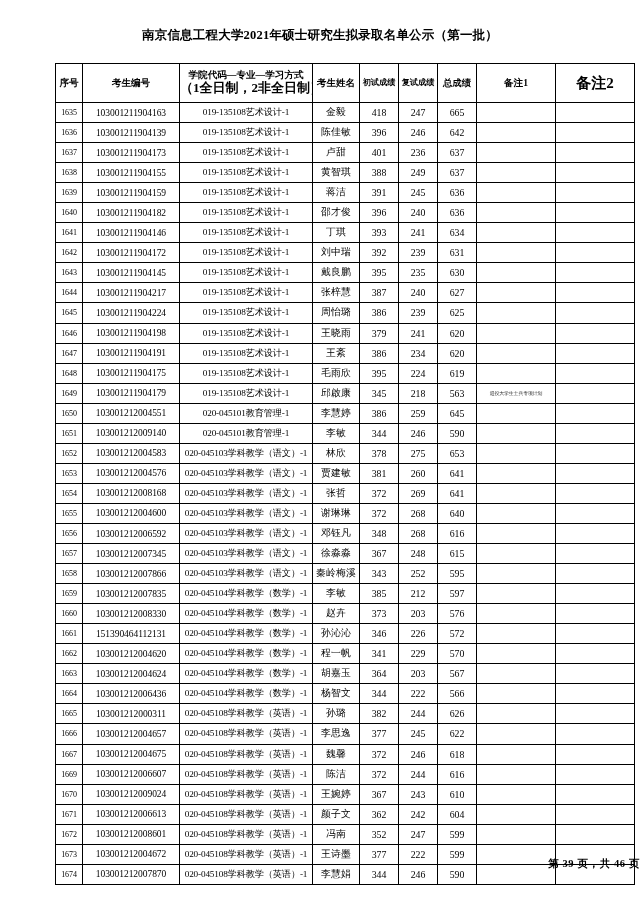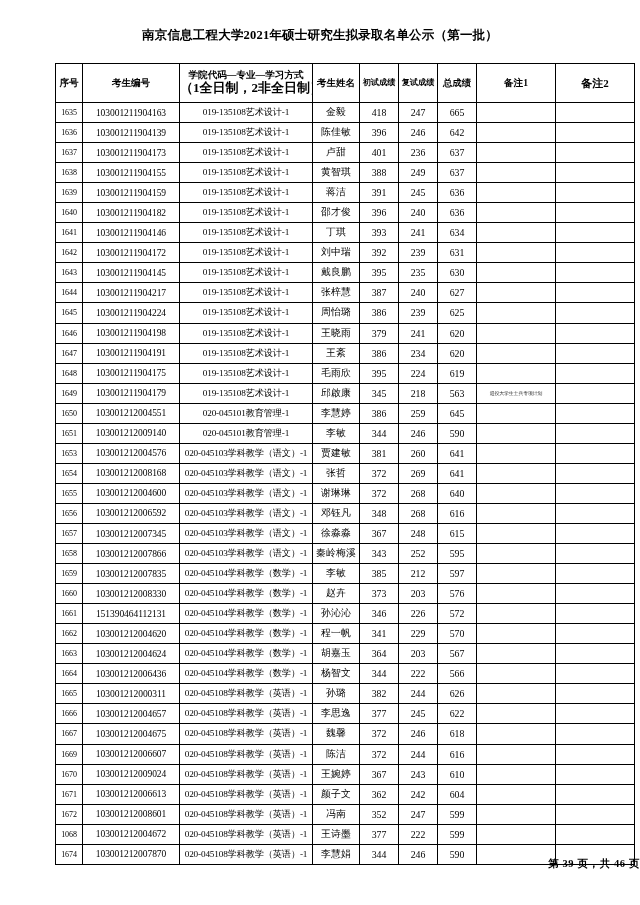--- a/index.html
+++ b/index.html
@@ -59,21 +59,21 @@
     font-size: 9.6px;
   }
   th.h-seq      { width: 26px;  font-size: 9.6px; }
   th.h-examno   { width: 96px;  font-size: 9.6px; }
   th.h-major    { width: 132px; font-size: 9.6px; }
   th.h-name     { width: 46px;  font-size: 9.6px; margin-left: 40px; }
   th.h-first    { width: 38px;  font-size: 8.2px; }
   th.h-second   { width: 38px;  font-size: 8.2px; }
   th.h-total    { width: 38px;  font-size: 9.3px; }
   th.h-note1    { width: 78px;  font-size: 9.6px; }
-  th.h-note2    { width: 78px;  font-size: 11px; }
+  th.h-note2    { width: 78px;  font-size: 15px; }
   .hdr-l1 { display: block; }
   .hdr-l2 { display: block; font-size: 13px; }
   tbody td {
     height: 19.05px;
     font-size: 9.4px;
   }
   td.c-seq {
     font-size: 8.0px;
     letter-spacing: -0.1px;
   }
@@ -313,20 +313,31 @@
             <td class="c-examno">103001212009140</td>
             <td class="c-major">020-045101教育管理-1</td>
             <td class="c-name">李敏</td>
             <td class="c-score">344</td>
             <td class="c-score">246</td>
             <td class="c-score">590</td>
             <td class="c-note"></td>
             <td class="c-note"></td>
           </tr>
           <tr>
+            <td class="c-seq">1652</td>
+            <td class="c-examno">103001212004583</td>
+            <td class="c-major">020-045103学科教学（语文）-1</td>
+            <td class="c-name">林欣</td>
+            <td class="c-score">378</td>
+            <td class="c-score">275</td>
+            <td class="c-score">653</td>
+            <td class="c-note"></td>
+            <td class="c-note"></td>
+          </tr>
+          <tr>
             <td class="c-seq">1653</td>
             <td class="c-examno">103001212004576</td>
             <td class="c-major">020-045103学科教学（语文）-1</td>
             <td class="c-name">贾建敏</td>
             <td class="c-score">381</td>
             <td class="c-score">260</td>
             <td class="c-score">641</td>
             <td class="c-note"></td>
             <td class="c-note"></td>
           </tr>
@@ -522,21 +533,21 @@
             <td class="c-examno">103001212008601</td>
             <td class="c-major">020-045108学科教学（英语）-1</td>
             <td class="c-name">冯南</td>
             <td class="c-score">352</td>
             <td class="c-score">247</td>
             <td class="c-score">599</td>
             <td class="c-note"></td>
             <td class="c-note"></td>
           </tr>
           <tr>
-            <td class="c-seq">1068</td>
+            <td class="c-seq">1673</td>
             <td class="c-examno">103001212004672</td>
             <td class="c-major">020-045108学科教学（英语）-1</td>
             <td class="c-name">王诗墨</td>
             <td class="c-score">377</td>
             <td class="c-score">222</td>
             <td class="c-score">599</td>
             <td class="c-note"></td>
             <td class="c-note"></td>
           </tr>
           <tr>

